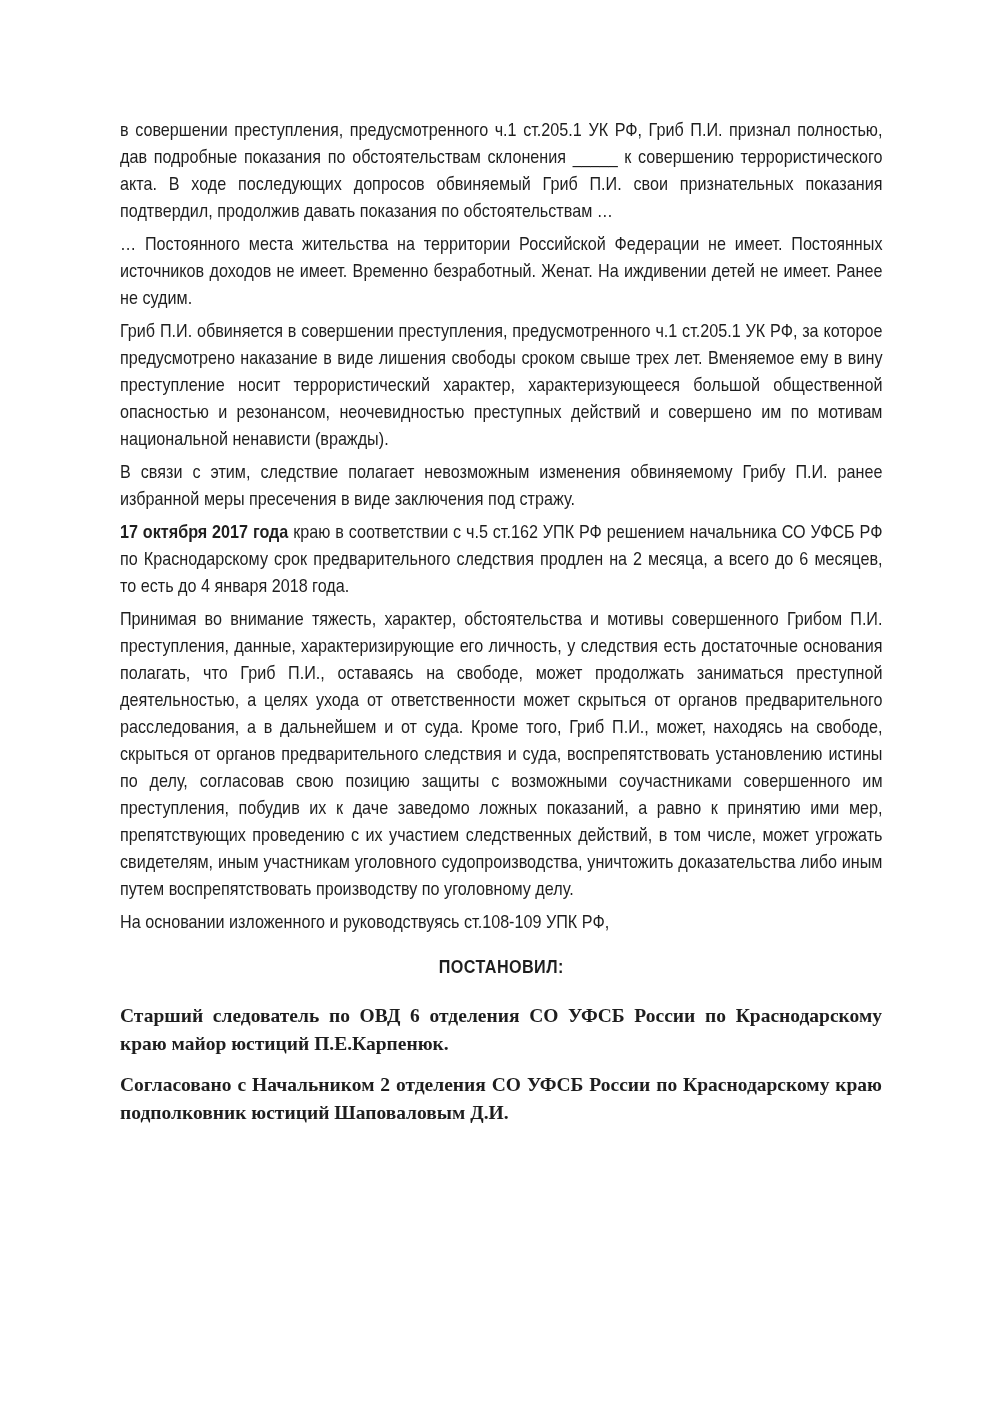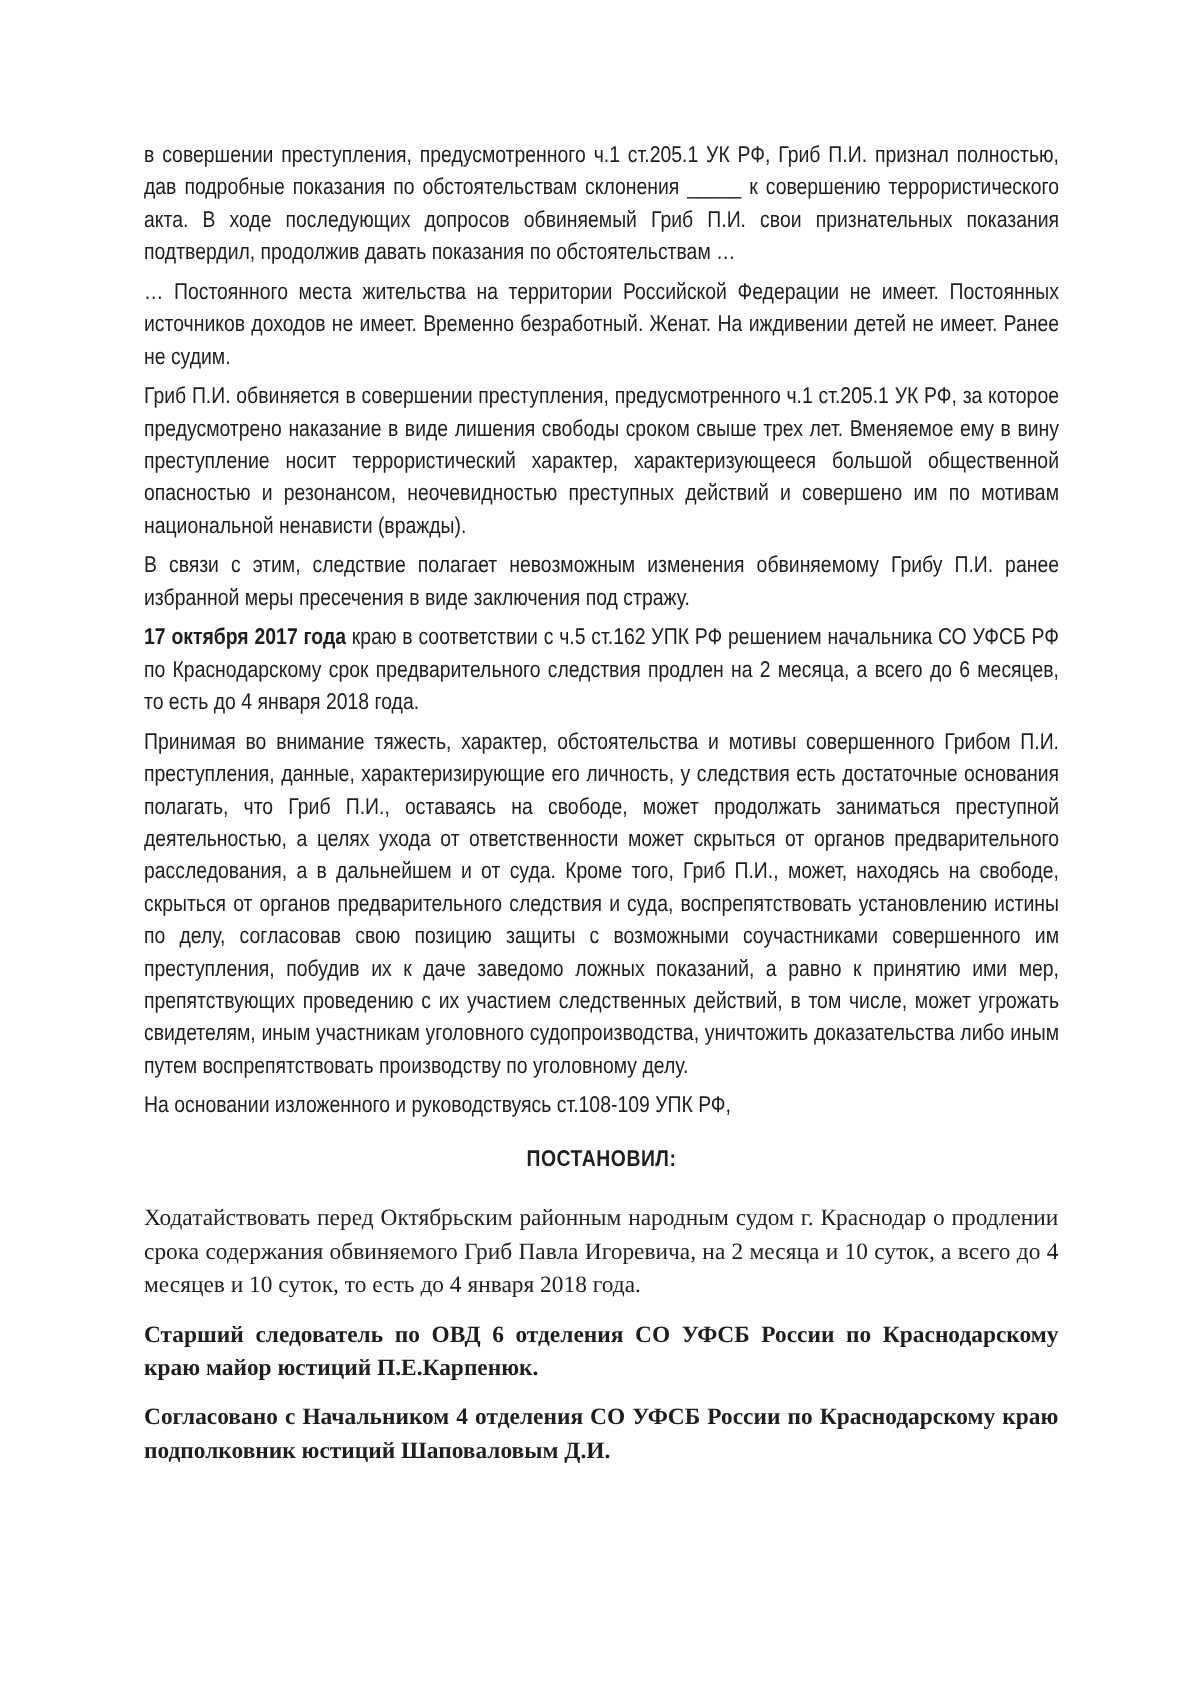--- a/index.html
+++ b/index.html
@@ -66,20 +66,19 @@
     <p class="para"><span class="bold">17 октября 2017 года</span><span> краю в соответствии с ч.5 ст.162 УПК РФ решением начальника СО УФСБ РФ по Краснодарскому срок предварительного следствия продлен на 2 месяца, а всего до 6 месяцев, то есть до 4 января 2018 года.</span></p>
 
     <p class="para">Принимая во внимание тяжесть, характер, обстоятельства и мотивы совершенного Грибом П.И. преступления, данные, характеризирующие его личность, у следствия есть достаточные основания полагать, что Гриб П.И., оставаясь на свободе, может продолжать заниматься преступной деятельностью, а целях ухода от ответственности может скрыться от органов предварительного расследования, а в дальнейшем и от суда. Кроме того, Гриб П.И., может, находясь на свободе, скрыться от органов предварительного следствия и суда, воспрепятствовать установлению истины по делу, согласовав свою позицию защиты с возможными соучастниками совершенного им преступления, побудив их к даче заведомо ложных показаний, а равно к принятию ими мер, препятствующих проведению с их участием следственных действий, в том числе, может угрожать свидетелям, иным участникам уголовного судопроизводства, уничтожить доказательства либо иным путем воспрепятствовать производству по уголовному делу.</p>
 
     <p class="para">На основании изложенного и руководствуясь ст.108-109 УПК РФ,</p>
 
     <p class="heading">ПОСТАНОВИЛ:</p>
   </div>
 
   <div class="serif-section">
-    <p class="para">Ходатайствовать перед Октябрьским районным народным судом г. Краснодар о продлении срока содержания обвиняемого Гриб Павла Игоревича, на 2 месяца и 10 суток, а всего до 4 месяцев и 10 суток, то есть до 4 января 2018 года.</p>
 
     <p class="para bold">Старший следователь по ОВД 6 отделения СО УФСБ России по Краснодарскому краю майор юстиций П.Е.Карпенюк.</p>
 
-    <p class="para bold">Согласовано с Начальником 4 отделения СО УФСБ России по Краснодарскому краю подполковник юстиций Шаповаловым Д.И.</p>
+    <p class="para bold">Согласовано с Начальником 2 отделения СО УФСБ России по Краснодарскому краю подполковник юстиций Шаповаловым Д.И.</p>
   </div>
 
 </div>
 
 </body></html>

